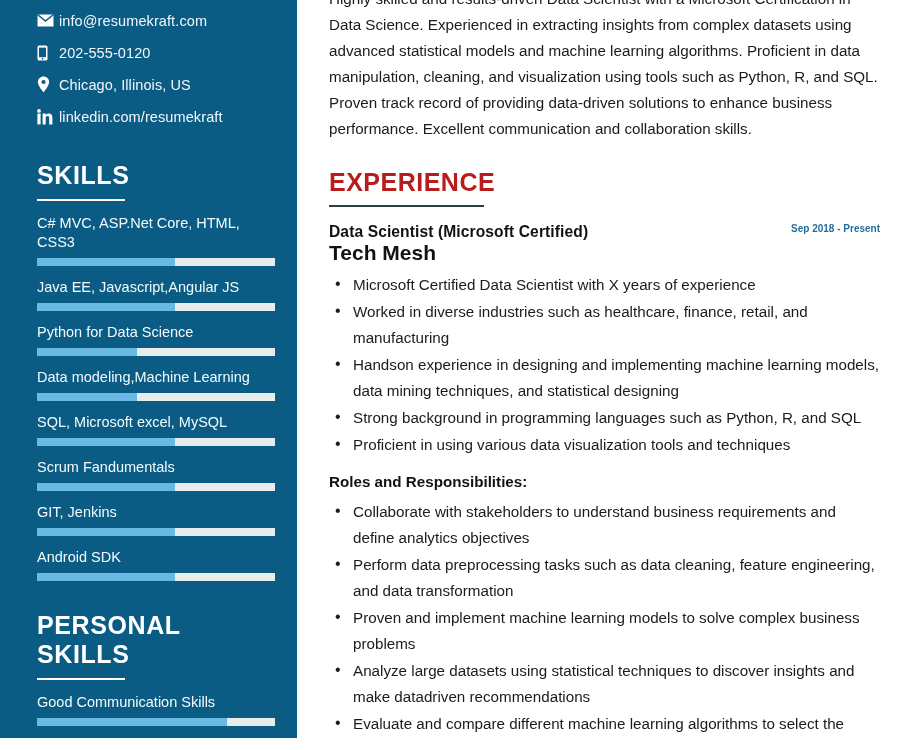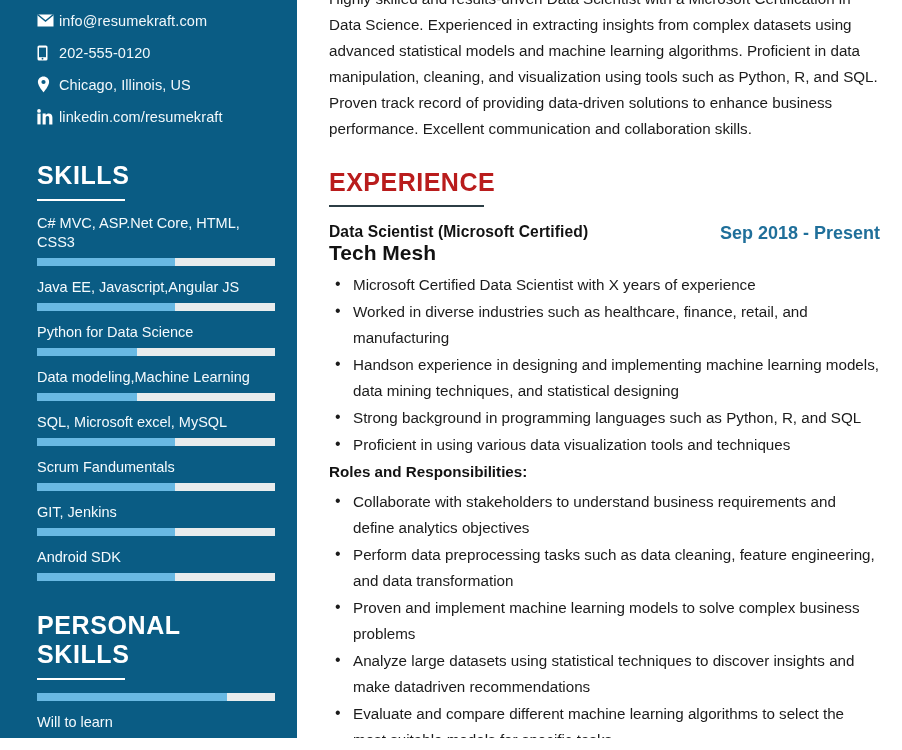--- a/index.html
+++ b/index.html
@@ -124,21 +124,21 @@
     line-height: 21px;
     letter-spacing: .1px;
   }
   .job-company {
     font-size: 21px;
     font-weight: bold;
     color: #121212;
     line-height: 21px;
   }
   .job-date {
-    font-size: 18px;
+    font-size: 10px;
     font-weight: bold;
     white-space: nowrap;
     padding-top: 2px;
   }
 
   ul.bullets {
     list-style: none;
     margin-top: 9px;
   }
   ul.bullets li {
@@ -155,21 +155,21 @@
     left: 6px;
     top: -1px;
     font-size: 16px;
     color: #1b1b1b;
   }
 
   .sub-heading {
     font-size: 15.2px;
     font-weight: bold;
     color: #121212;
-    margin-top: 5px;
+    margin-top: 15px;
   }
 </style>
 </head>
 <body>
 
 <div class="page">
 
   <aside class="sidebar" style="background: rgb(10, 92, 132);">
 
     <div class="contact-list">
@@ -270,20 +270,21 @@
           <div class="bar-fill" style="width: 58%; background: rgb(105, 185, 227);"></div>
         </div>
       </div>
     </div>
 
     <h2 class="side-heading">PERSONAL SKILLS</h2>
     <div class="side-rule"></div>
 
     <div>
       <div class="skill">
+        <div class="skill-label">Good Communication Skills</div>
         <div class="bar-track" style="background: rgb(232, 236, 237);">
           <div class="bar-fill" style="width: 80%; background: rgb(105, 185, 227);"></div>
         </div>
       </div>
       <div class="skill">
         <div class="skill-label">Will to learn</div>
 
       </div>
     </div>
 

